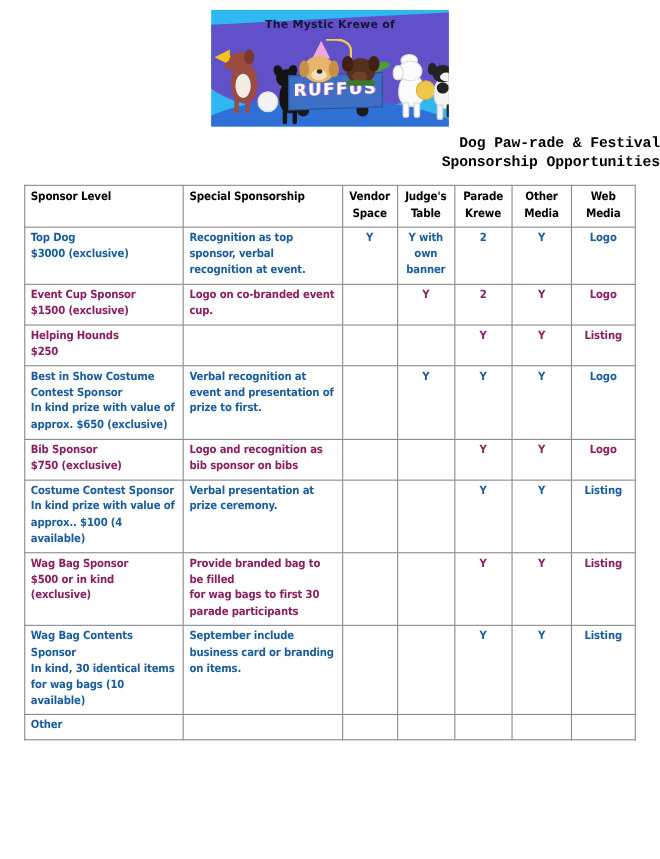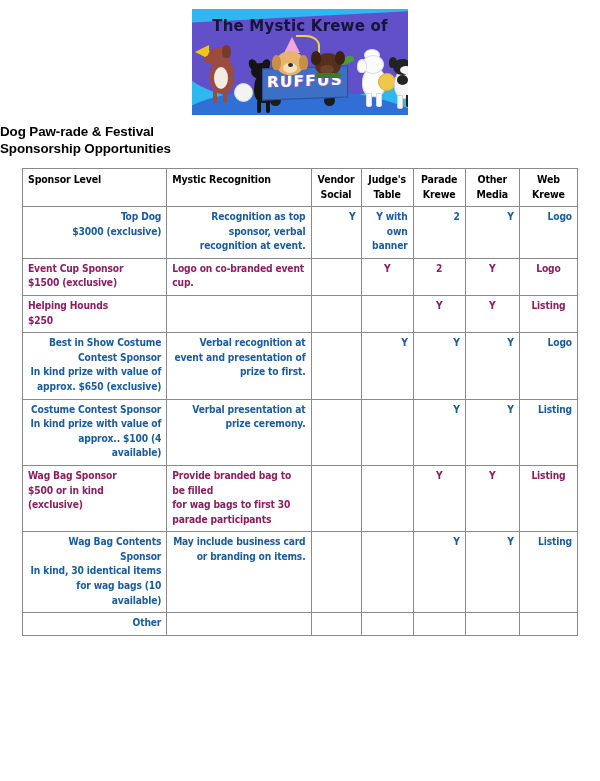--- a/index.html
+++ b/index.html
@@ -57,21 +57,21 @@
     transform: rotate(2deg);
   }
   .logo-title {
     position: absolute;
     top: 8px;
     left: 0;
     width: 100%;
     text-align: center;
     font-family: "DejaVu Sans", sans-serif;
     font-weight: bold;
-    font-size: 15px;
+    font-size: 10px;
     color: #15143c;
     letter-spacing: 0.2px;
     z-index: 8;
   }
   .wagon {
     position: absolute;
     left: 70px;
     top: 58px;
     width: 84px;
     height: 30px;
@@ -188,22 +188,22 @@
   .dog6 .leg1 { left: 9px; top: 36px; height: 12px; background: #f4f4f4; border: 1px solid #cfcfcf; }
   .dog6 .leg2 { left: 18px; top: 36px; height: 12px; background: #232323; }
   .cymbal { position: absolute; left: -10px; top: 14px; width: 16px; height: 16px; border-radius: 50%; background: #efc84a; border: 1.5px solid #d9ae2e; }
 
   
   .doc-title {
     position: absolute;
     left: 0;
     top: 123px;
     width: 600px;
-    text-align: left;
-    font-family: Liberation Sans, sans-serif;
+    text-align: right;
+    font-family: Liberation Mono, monospace;
     font-weight: bold;
     font-size: 13.4px;
     line-height: 17px;
     color: #000000;
     letter-spacing: -0.1px;
   }
 
   
   .table-wrap {
     position: absolute;
@@ -233,21 +233,21 @@
     font-size: 10.5px;
     height: 30px;
   }
   table.sponsor thead th.ctr {
     text-align: center;
     padding-left: 2px;
     padding-right: 2px;
   }
   td.lvl, td.rec { text-align: left; }
   td.ctr { text-align: center; }
-  tr.blue td { color: #1a5c9c; text-align: right; }
+  tr.blue td { color: #1a5c9c; }
   tr.purp td { color: #8a2060; }
 
   .col-level   { width: 144px; }
   .col-rec     { width: 144px; }
   .col-vendor  { width: 50px; }
   .col-judge   { width: 52px; }
   .col-parade  { width: 52px; }
   .col-social  { width: 54px; }
   .col-web     { width: 58px; }
 </style>
@@ -345,26 +345,26 @@
           <col class="col-rec">
           <col class="col-vendor">
         <col class="col-judge">
           <col class="col-parade">
           <col class="col-social">
           <col class="col-web">
       </colgroup>
       <thead>
         <tr>
           <th>Sponsor Level</th>
-          <th>Mystic Recognition</th>
-          <th class="ctr">Vendor Social</th>
+          <th>Special Sponsorship</th>
+          <th class="ctr">Vendor Space</th>
           <th class="ctr">Judge's Table</th>
           <th class="ctr">Parade Krewe</th>
           <th class="ctr">Other Media</th>
-          <th class="ctr">Web Krewe</th>
+          <th class="ctr">Web Media</th>
         </tr>
       </thead>
       <tbody id="table-body">
           <tr class="blue">
             <td class="lvl">Top Dog<br>$3000 (exclusive)</td>
             <td class="rec">Recognition as top sponsor, verbal recognition at event.</td>
             <td class="ctr">Y</td>
             <td class="ctr">Y with own banner</td>
             <td class="ctr">2</td>
             <td class="ctr">Y</td>
@@ -390,41 +390,50 @@
           </tr>
           <tr class="blue">
             <td class="lvl">Best in Show Costume Contest Sponsor<br>In kind prize with value of approx. $650 (exclusive)</td>
             <td class="rec">Verbal recognition at event and presentation of prize to first.</td>
             <td class="ctr"></td>
             <td class="ctr">Y</td>
             <td class="ctr">Y</td>
             <td class="ctr">Y</td>
             <td class="ctr">Logo</td>
           </tr>
+          <tr class="purp">
+            <td class="lvl">Bib Sponsor<br>$750 (exclusive)</td>
+            <td class="rec">Logo and recognition as bib sponsor on bibs</td>
+            <td class="ctr"></td>
+            <td class="ctr"></td>
+            <td class="ctr">Y</td>
+            <td class="ctr">Y</td>
+            <td class="ctr">Logo</td>
+          </tr>
           <tr class="blue">
             <td class="lvl">Costume Contest Sponsor<br>In kind prize with value of approx.. $100 (4 available)</td>
             <td class="rec">Verbal presentation at prize ceremony.</td>
             <td class="ctr"></td>
             <td class="ctr"></td>
             <td class="ctr">Y</td>
             <td class="ctr">Y</td>
             <td class="ctr">Listing</td>
           </tr>
           <tr class="purp">
             <td class="lvl">Wag Bag Sponsor<br>$500 or in kind (exclusive)</td>
             <td class="rec">Provide branded bag to be filled<br>for wag bags to first 30 parade participants</td>
             <td class="ctr"></td>
             <td class="ctr"></td>
             <td class="ctr">Y</td>
             <td class="ctr">Y</td>
             <td class="ctr">Listing</td>
           </tr>
           <tr class="blue">
             <td class="lvl">Wag Bag Contents Sponsor<br>In kind, 30 identical items for wag bags (10 available)</td>
-            <td class="rec">May include business card or branding on items.</td>
+            <td class="rec">September include business card or branding on items.</td>
             <td class="ctr"></td>
             <td class="ctr"></td>
             <td class="ctr">Y</td>
             <td class="ctr">Y</td>
             <td class="ctr">Listing</td>
           </tr>
           <tr class="blue">
             <td class="lvl">Other</td>
             <td class="rec"></td>
             <td class="ctr"></td>

